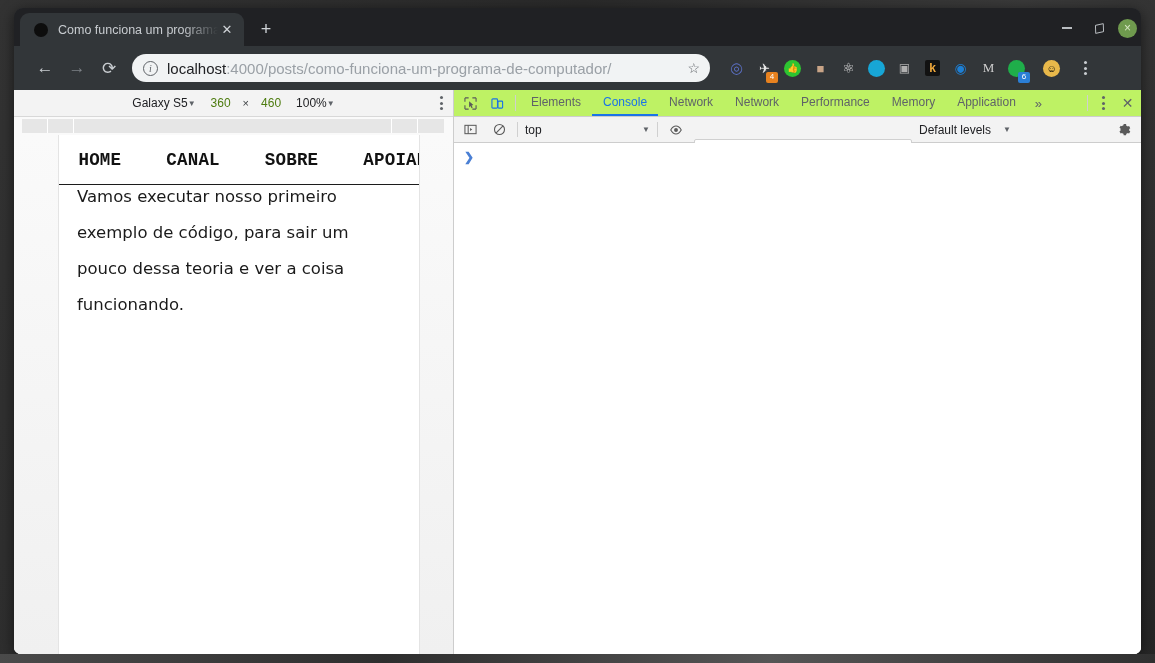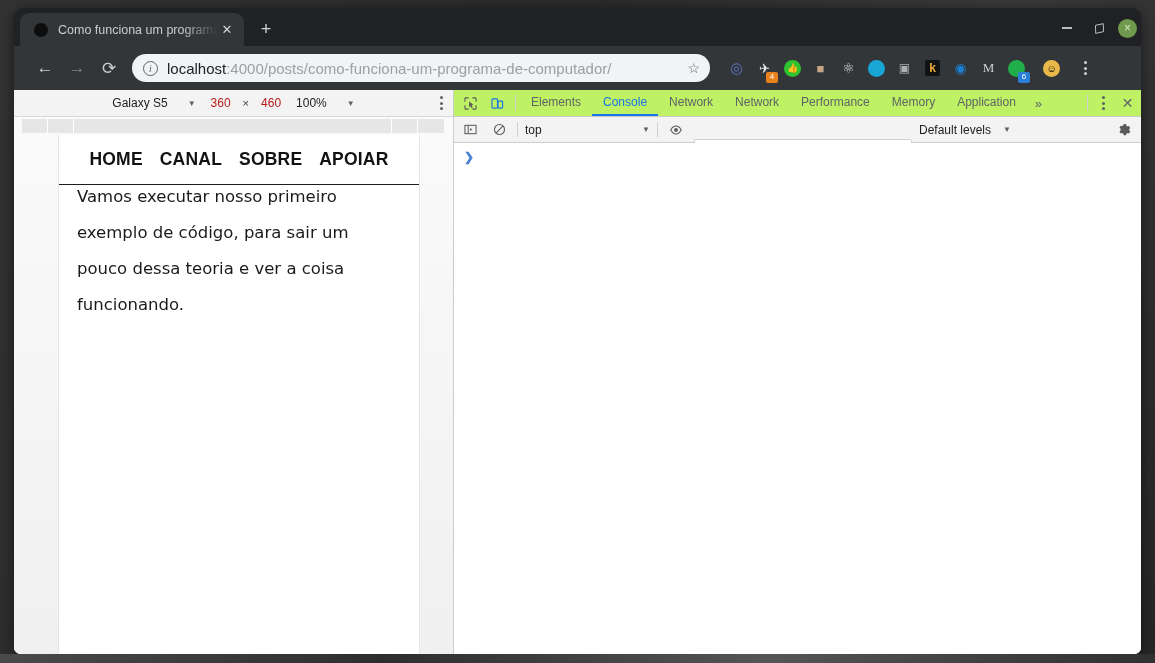--- a/index.html
+++ b/index.html
@@ -124,23 +124,23 @@
   #device-pane {
     width: 440px; flex: 0 0 440px; background: #f1f1f1;
     border-right: 1px solid #cdcdcd; display: flex; flex-direction: column;
     position: relative;
   }
   #device-toolbar {
     height: 27px; background: #f3f3f3; border-bottom: 1px solid #d8d8d8;
     display: flex; align-items: center; justify-content: center;
     gap: 15px; font-size: 12px; color: #3c4043; position: relative;
   }
-  .dt-select { display: flex; align-items: center; gap: 20px; color: #202124; }
+  .dt-select { display: flex; align-items: center; gap: 0; color: #202124; }
   .dt-caret { font-size: 8px; color: #5f6368; }
-  .dt-dim { color: #b91c1c; }
+  .dt-dim { color: #4d7c0f; }
   #device-toolbar-menu {
     position: absolute; right: 10px; display: flex; flex-direction: column;
     gap: 2.5px; align-items: center;
   }
   #device-toolbar-menu span { width: 3px; height: 3px; border-radius: 50%; background: #5f6368; }
   #device-ruler {
     height: 18px; background: #fafafa; display: flex; align-items: flex-start;
     padding: 2px 8px 0 8px;
   }
   .ruler-seg { background: #e6e6e6; height: 14px; border-right: 1px solid #fff; }
@@ -152,23 +152,24 @@
     background: #fff; height: 100%; position: relative; overflow: hidden;
     box-shadow: 0 0 0 1px #e4e4e4;
   }
   #site-nav {
     position: absolute; top: 0; left: 0; right: 0; height: 50px;
     background: #fff; border-bottom: 1px solid #1c1c1c;
     display: flex; align-items: center; justify-content: center;
     gap: 17px; z-index: 5;
   }
   #site-nav a {
-    font-family: Liberation Sans, sans-serif; font-weight: bold;
+    font-family: Liberation Mono, monospace; font-weight: bold;
     font-size: 17.5px; color: #121212; letter-spacing: .2px;
     text-decoration: none;
+    margin-left: 28px;
   }
   #site-article {
     position: absolute; top: 0; left: 0; right: 0; bottom: 0;
     padding: 44px 18px 0 18px; overflow: hidden;
   }
   #site-article p, #site-article h2 {
     font-family: "DejaVu Sans", sans-serif; color: #1a1a1a;
   }
   #site-article p {
     font-size: 16.5px; line-height: 36px; font-weight: 400;

